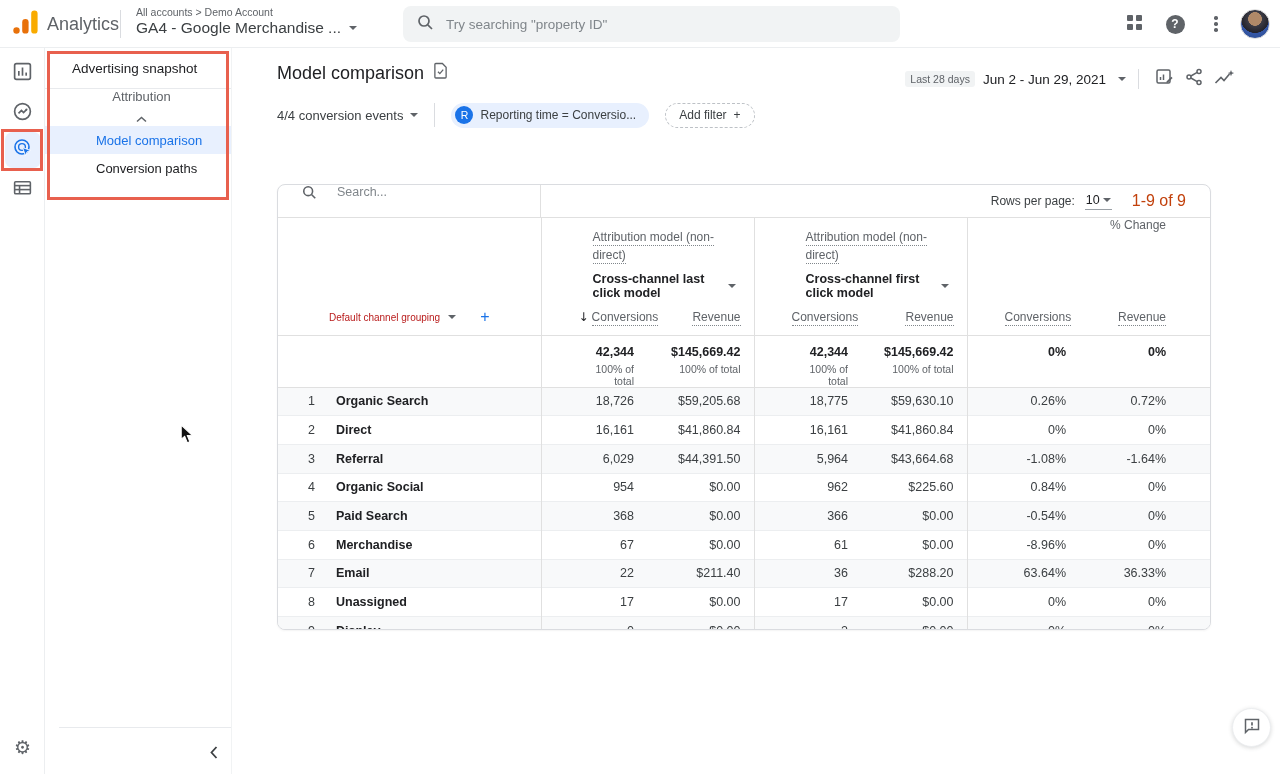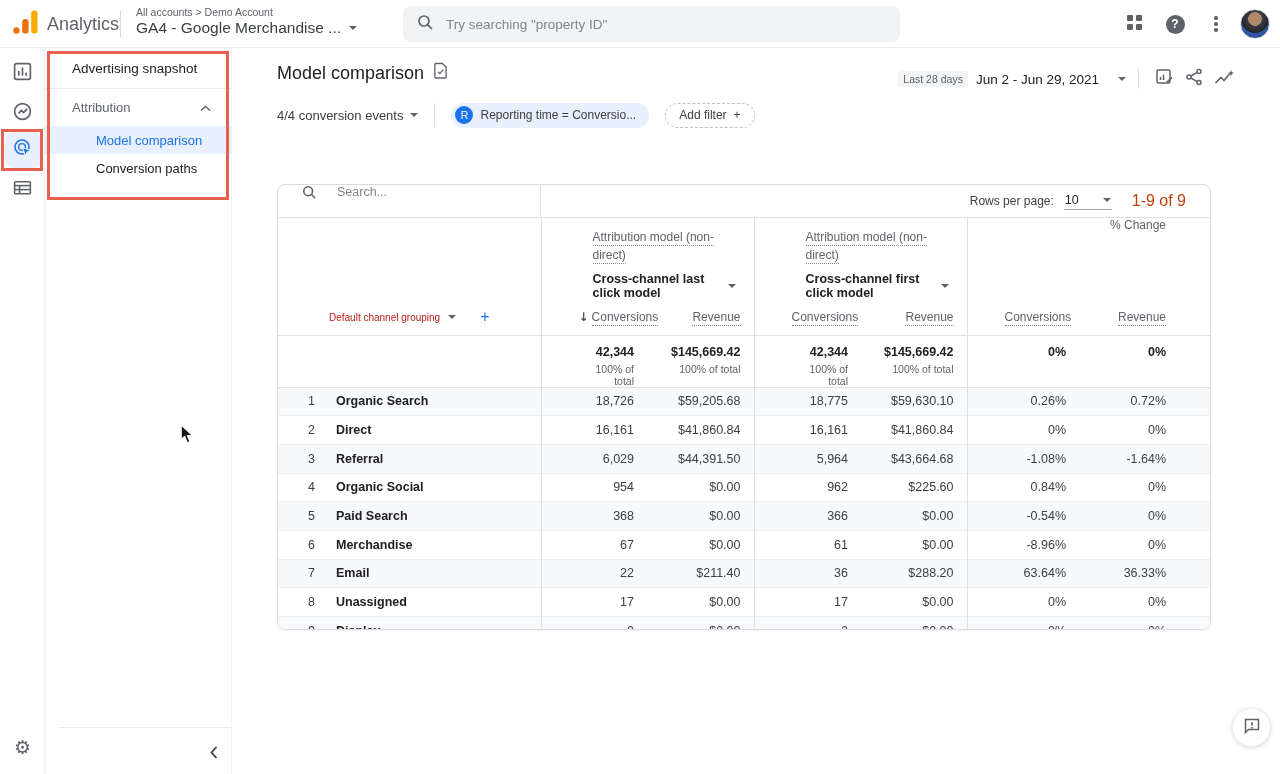--- a/index.html
+++ b/index.html
@@ -31,32 +31,32 @@
   #rail{position:absolute;left:0;top:48px;width:45px;height:726px;background:#fff;border-right:1px solid #eceef0;z-index:5;}
   .rail-item{position:absolute;left:0;width:45px;display:flex;justify-content:center;cursor:pointer;}
   .rail-active-bg{width:36px;height:36px;border-radius:8px;background:#e8f0fe;display:flex;align-items:center;justify-content:center;}
   .rail-red-box{position:absolute;left:1px;top:81px;width:42px;height:42px;border:3px solid #e8604e;z-index:7;pointer-events:none;}
   .rail-gear{position:absolute;left:0;bottom:16px;width:45px;text-align:center;font-size:19px;color:#5f6368;cursor:pointer;font-family:"DejaVu Sans",sans-serif;}
 
   
   #nav{position:absolute;left:45px;top:48px;width:187px;height:726px;background:#fff;border-right:1px solid #f1f3f4;z-index:4;}
   .nav-red-box{position:absolute;left:2px;top:3px;width:182px;height:149px;border:3px solid #e8604e;z-index:7;pointer-events:none;}
   .nav-snapshot{height:41px;display:flex;align-items:center;padding-left:27px;font-size:13.5px;color:#202124;border-bottom:1px solid #e8eaed;cursor:pointer;}
-  .nav-section{height:37px;display:flex;align-items:center;justify-content:space-between;padding:0 20px 0 27px;font-size:13px;color:#5f6368;cursor:pointer;}
+  .nav-section{height:37px;display:flex;align-items:center;justify-content:space-between;padding:0 20px 0 27px;font-size:13px;color:#5f6368;cursor:pointer;flex-direction:column;}
   .nav-item{height:28px;display:flex;align-items:center;padding-left:51px;font-size:13px;color:#202124;cursor:pointer;}
   .nav-item.active{background:#e8f0fe;color:#1a73e8;}
   .nav-bottom-divider{position:absolute;bottom:46px;left:14px;right:0;border-top:1px solid #e8eaed;}
   .nav-collapse{position:absolute;bottom:11px;right:13px;cursor:pointer;display:flex;}
 
   
   #main{position:absolute;left:232px;top:48px;width:1048px;height:726px;background:#fff;}
   .page-title{position:absolute;left:45px;top:14px;font-size:18px;color:#202124;display:flex;align-items:center;gap:9px;}
   .header-right{position:absolute;right:41px;top:16px;display:flex;align-items:center;}
   .date-badge{font-size:10.5px;color:#5f6368;background:#f1f3f4;border-radius:3px;padding:2px 5px;margin-right:8px;}
-  .date-range{font-size:13.5px;color:#202124;margin-right:19px;}
+  .date-range{font-size:13.5px;color:#202124;margin-right:12px;}
   .hr-divider{width:1px;height:20px;background:#dadce0;margin:0 10px 0 12px;}
   .hicon{width:30px;height:30px;display:flex;align-items:center;justify-content:center;cursor:pointer;}
 
   .filter-row{position:absolute;left:45px;top:54px;display:flex;align-items:center;gap:16px;height:26px;}
   .events-sel{display:flex;align-items:center;gap:7px;font-size:13px;color:#3c4043;cursor:pointer;}
   .fr-divider{width:1px;height:24px;background:#dadce0;}
   .chip{display:flex;align-items:center;gap:7px;background:#e8f0fe;border-radius:14px;height:25px;padding:0 13px 0 4px;cursor:pointer;}
   .chip-initial{width:18px;height:18px;border-radius:50%;background:#1a73e8;color:#fff;font-size:10.5px;display:flex;align-items:center;justify-content:center;}
   .chip-label{font-size:12px;color:#3c4043;}
   .add-filter{display:flex;align-items:center;gap:7px;border:1px dashed #bdc1c6;border-radius:14px;height:25px;padding:0 13px;cursor:pointer;background:#fff;font-family:"Liberation Sans",sans-serif;}
@@ -64,21 +64,21 @@
   .plus-glyph{color:#5f6368;font-size:14px;}
 
   
   .card{position:absolute;left:45px;top:136px;width:934px;height:446px;background:#fff;border:1px solid #dadce0;border-radius:8px;overflow:hidden;box-shadow:0 1px 2px rgba(60,64,67,.06);}
   .card-toolbar{height:33px;display:flex;border-bottom:1px solid #e0e0e0;}
   .ct-search{width:263px;border-right:1px solid #e0e0e0;display:flex;align-items:flex-start;gap:20px;padding-left:24px;}
   .ct-search input{border:none;outline:none;background:transparent;font-size:12.5px;color:#3c4043;width:170px;font-family:"Liberation Sans",sans-serif;}
   .ct-search input::placeholder{color:#80868b;}
   .ct-right{flex:1;display:flex;align-items:center;justify-content:flex-end;padding-right:24px;gap:20px;}
   .rpp-label{font-size:12px;color:#3c4043;}
-  .rpp-select{display:flex;align-items:center;gap:24px;border-bottom:1px solid #9aa0a6;padding:0 1px 2px 1px;cursor:pointer;font-size:12.5px;color:#202124;margin-left:-10px;}
+  .rpp-select{display:flex;align-items:center;gap:3px;border-bottom:1px solid #9aa0a6;padding:0 1px 2px 1px;cursor:pointer;font-size:12.5px;color:#202124;margin-left:-10px;}
   .page-info{font-size:16px;color:#c2410c;}
 
   table.data-table{width:934px;table-layout:fixed;border-collapse:collapse;}
   th,td{font-weight:normal;}
   .bl{border-left:1px solid #e0e0e0;padding-left:37px;}
   .group-row th{height:51px;vertical-align:top;}
   .group-inner{padding:9px 14px 0 14px;text-align:left;}
   .group-label{font-size:12px;color:#5f6368;}
   .model-line{display:flex;justify-content:space-between;align-items:center;margin-top:9px;padding-right:4px;}
   .model-name{font-size:12.5px;font-weight:bold;color:#202124;}

